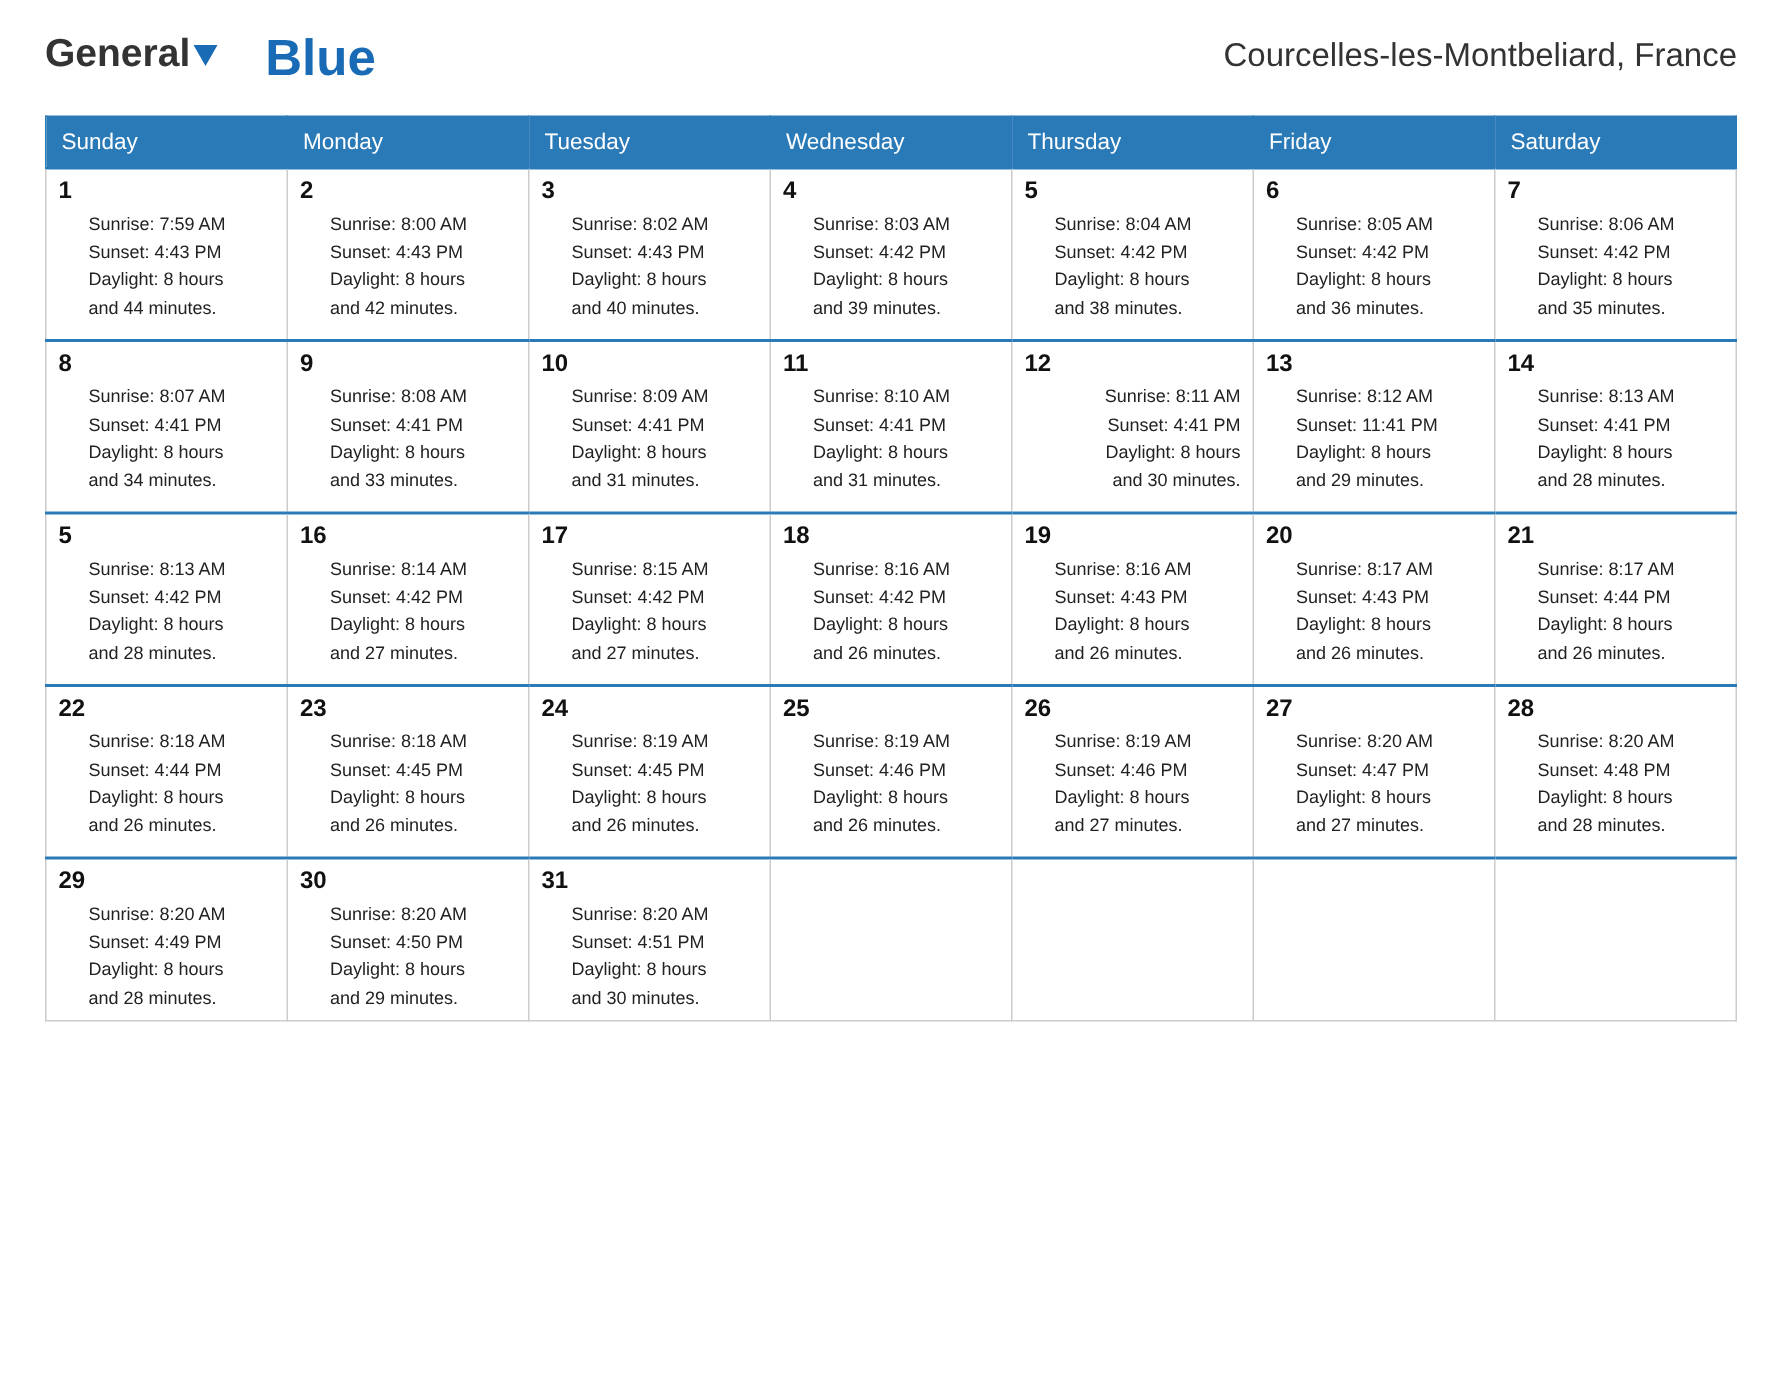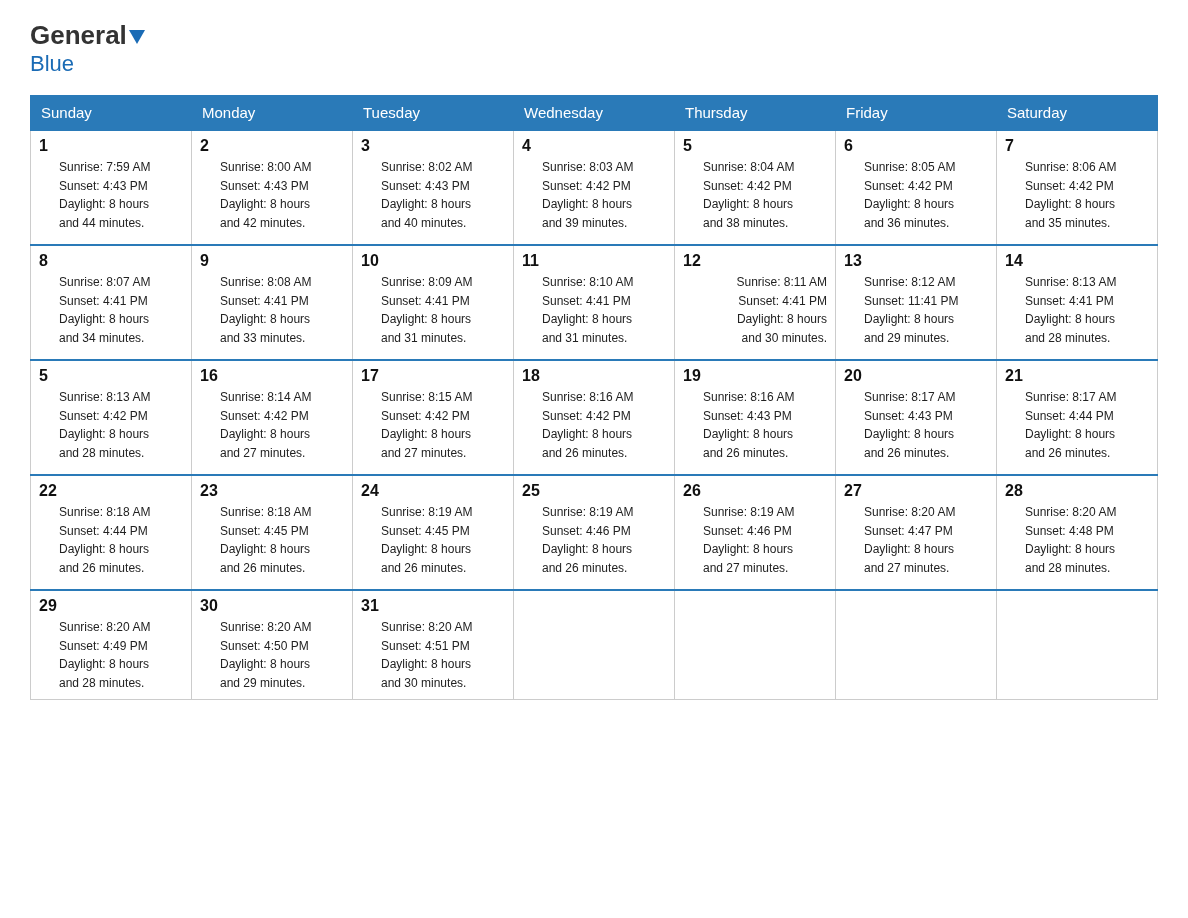--- a/index.html
+++ b/index.html
@@ -11,21 +11,21 @@
       padding: 20px 30px;
     }
     .header {
       display: flex;
       justify-content: space-between;
       align-items: flex-start;
       margin-bottom: 18px;
     }
     .logo-area {
       display: flex;
-      flex-direction: column;
+      flex-direction: row;
       align-items: flex-start;
     }
     .title-area {
       text-align: right;
     }
     .month-title {
       font-size: 52px;
       font-weight: normal;
       color: #111;
       line-height: 1.1;
@@ -80,23 +80,24 @@
     }
   </style>
 </head>
 <body>
 
 <div class="header">
   <div class="logo-area">
     <div style="font-size:26px; font-weight:bold; color:#333; line-height:1.2;">
       <span>General</span><span style="display:inline-block;width:0;height:0;border-left:8px solid transparent;border-right:8px solid transparent;border-top:14px solid #1a6bb5;margin-left:2px;vertical-align:middle;"></span>
     </div>
-    <div style="font-size:22px; font-weight:normal; color:#1a6bb5;">Blue</div>
+    <div style="font-size:34px; font-weight:bold; color:#1a6bb5;margin-left:32px;">Blue</div>
   </div>
   <div class="title-area">
+    <div class="location-title">Courcelles-les-Montbeliard, France</div>
   </div>
 </div>
 
 <table>
   <thead>
     <tr id="weekday-header">
         <th>Sunday</th>
         <th>Monday</th>
         <th>Tuesday</th>
         <th>Wednesday</th>

